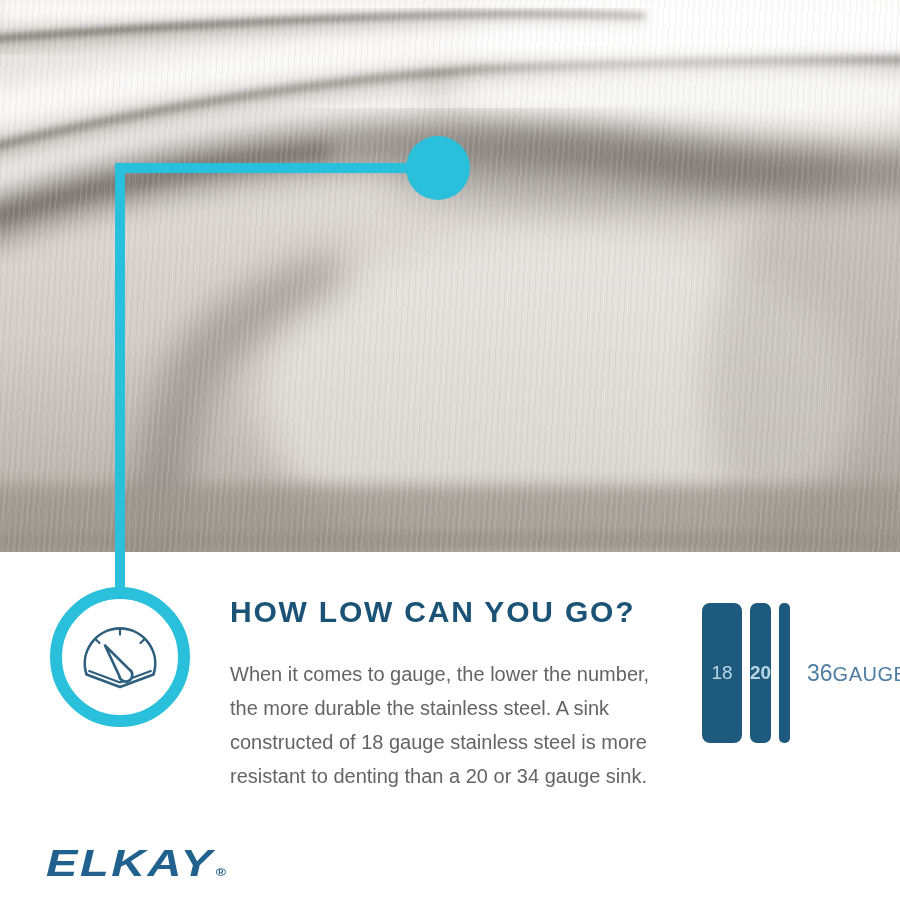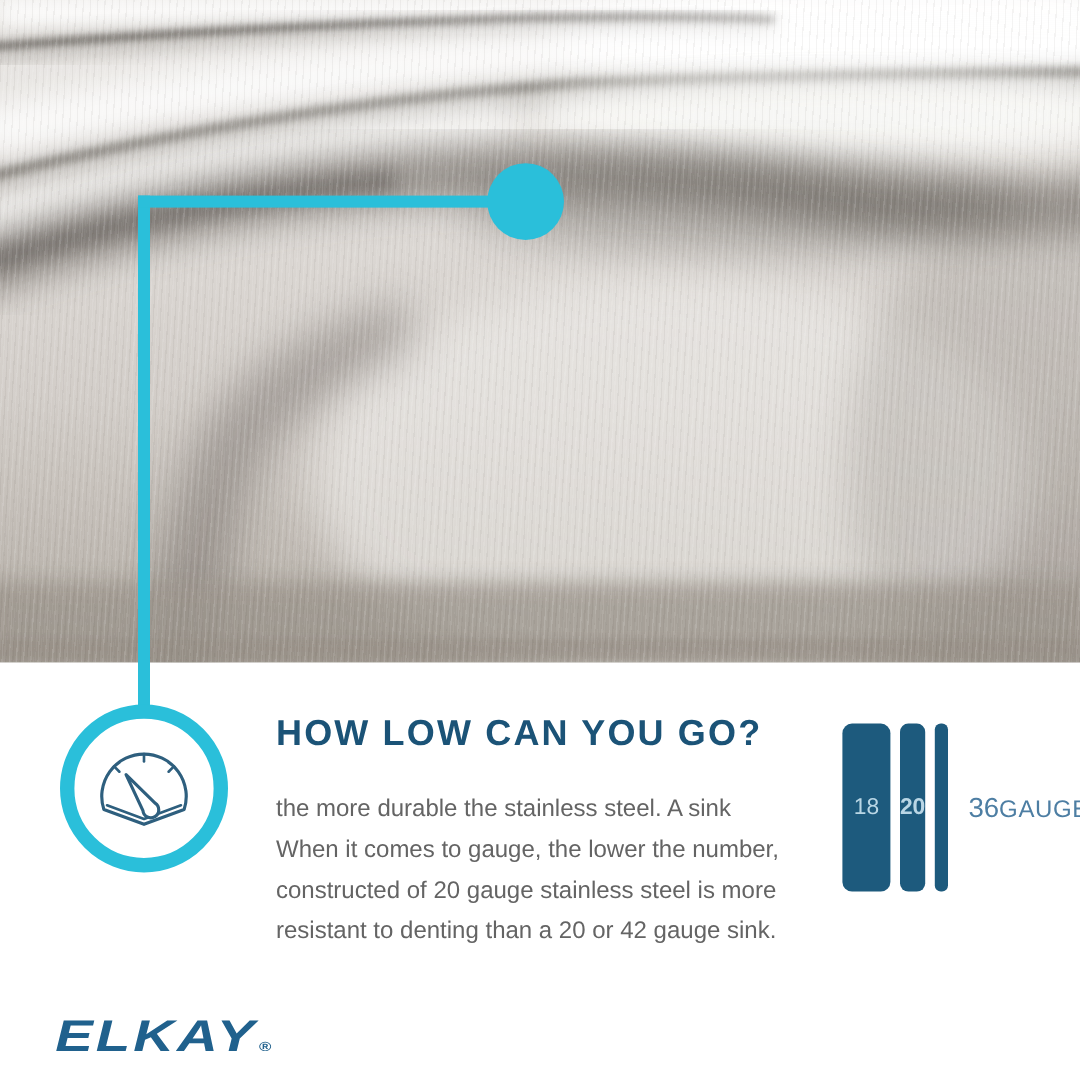--- a/index.html
+++ b/index.html
@@ -114,24 +114,24 @@
         <path d="M21.7,18.2 L26.7,23.2" stroke-width="2.5"></path>
         <path d="M50,6.5 L50,13.5" stroke-width="2.5"></path>
         <path d="M78.3,18.2 L73.3,23.2" stroke-width="2.5"></path>
         <path d="M33,26 L60.5,53 A7.5,7.5 0 1 1 49,60 Z" stroke-width="3" fill="#ffffff"></path>
       </g>
     </svg>
   </div>
 
   <h1 class="headline">HOW LOW CAN YOU GO?</h1>
   <div class="body-copy">
+    <div class="body-line">When it comes to gauge, the lower the number,</div>
     <div class="body-line">the more durable the stainless steel. A sink</div>
-    <div class="body-line">When it comes to gauge, the lower the number,</div>
-    <div class="body-line">constructed of 20 gauge stainless steel is more</div>
-    <div class="body-line">resistant to denting than a 20 or 42 gauge sink.</div>
+    <div class="body-line">constructed of 18 gauge stainless steel is more</div>
+    <div class="body-line">resistant to denting than a 20 or 34 gauge sink.</div>
   </div>
 
   <div class="bars">
     <div class="bar bar-18">
       <span class="bar-label">18</span>
     </div>
     <div class="bar bar-20">
       <span class="bar-label">20</span>
     </div>
     <div class="bar bar-22"></div>

